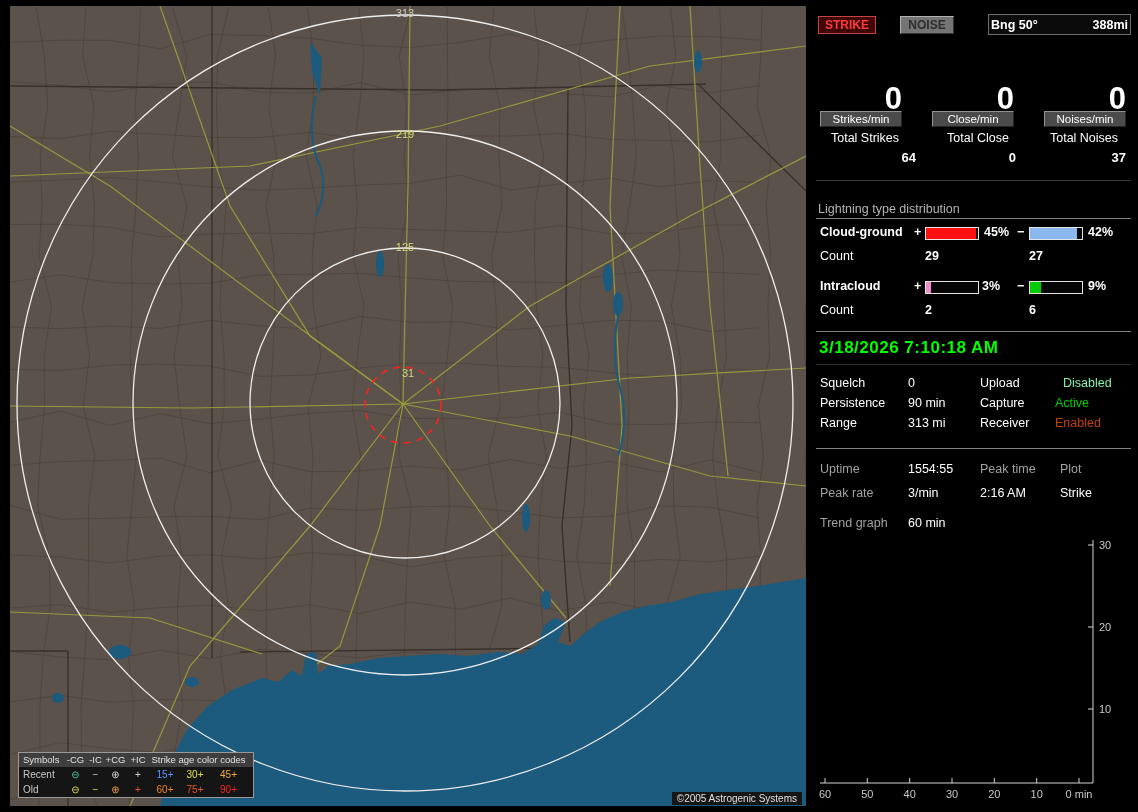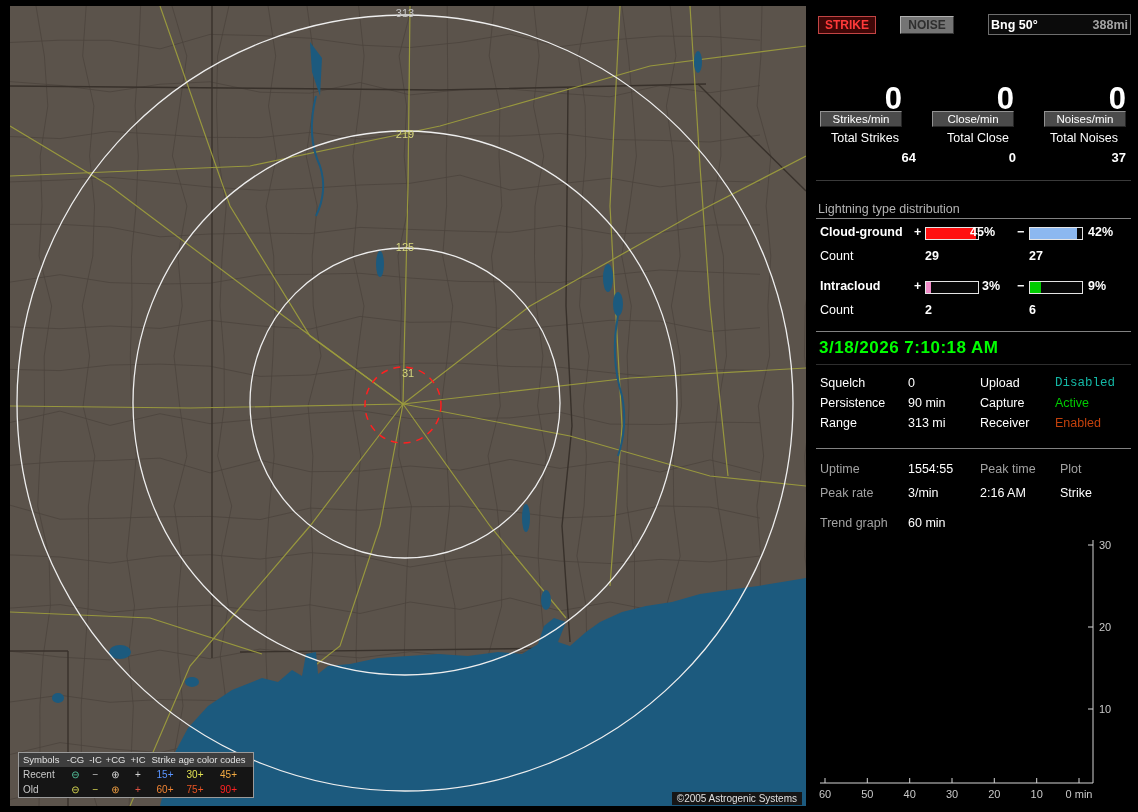--- a/index.html
+++ b/index.html
@@ -187,21 +187,21 @@
 
   <div id="copyright">©2005 Astrogenic Systems</div>
 </div>
 
 <div id="sidebar">
 
   <div class="abs btn" id="strike-btn">STRIKE</div>
   <div class="abs btn" id="noise-btn">NOISE</div>
   <div class="abs" id="bng-box">
     <span>Bng 50°</span>
-    <span style="color: #a3a3a3;">388mi</span>
+    <span style="color: #ffffff;">388mi</span>
   </div>
 
   <div class="abs rate-btn" style="left:12px">Strikes/min</div>
   <div class="abs rate-btn" style="left:124px">Close/min</div>
   <div class="abs rate-btn" style="left:236px">Noises/min</div>
 
   <div class="abs bigzero" style="left:12px">0</div>
   <div class="abs bigzero" style="left:124px">0</div>
   <div class="abs bigzero" style="left:236px">0</div>
 
@@ -216,21 +216,21 @@
   <div class="abs hr" style="top:180px;background:#3a3a3a"></div>
 
   <div class="abs row15" style="left:10px;top:202px;color:#b4b4b4">Lightning type distribution</div>
   <div class="abs hr" style="top:218px;background:#828282"></div>
 
   <div class="abs row15 bold" style="left:12px;top:225px">Cloud-ground</div>
   <div class="abs row15 bold" style="left:106px;top:225px">+</div>
   <span class="abs bar" style="left:117px;top:227px">
       <span class="fill" style="width: 96%; background: rgb(255, 16, 16);"></span>
     </span>
-  <div class="abs row15 bold" style="left:162px;top:225px">45%</div>
+  <div class="abs row15 bold" style="left:176px;top:225px">45%</div>
   <div class="abs row15 bold" style="left:209px;top:225px">−</div>
   <span class="abs bar" style="left:221px;top:227px">
       <span class="fill" style="width: 90%; background: rgb(140, 184, 240);"></span>
     </span>
   <div class="abs row15 bold" style="left:280px;top:225px">42%</div>
 
   <div class="abs row15" style="left:12px;top:249px">Count</div>
   <div class="abs row15 bold" style="left:117px;top:249px">29</div>
   <div class="abs row15 bold" style="left:221px;top:249px">27</div>
 
@@ -252,21 +252,21 @@
 
   <div class="abs hr" style="top:331px;background:#828282"></div>
 
   <div class="abs" id="datetime" style="color: rgb(0, 255, 0);">3/18/2026 7:10:18 AM</div>
 
   <div class="abs hr" style="top:364px;background:#2e2e2e"></div>
 
   <div class="abs row15" style="left:12px;top:376px">Squelch</div>
   <div class="abs row15" style="left:100px;top:376px">0</div>
   <div class="abs row15" style="left:172px;top:376px">Upload</div>
-  <div class="abs row15" style="left: 247px; top: 376px; color: #14b8a6; font-family: Liberation Mono, monospace;">Disabled</div>
+  <div class="abs row15" style="left: 255px; top: 376px; color: #86efac;">Disabled</div>
 
   <div class="abs row15" style="left:12px;top:396px">Persistence</div>
   <div class="abs row15" style="left:100px;top:396px">90 min</div>
   <div class="abs row15" style="left:172px;top:396px">Capture</div>
   <div class="abs row15" style="left: 247px; top: 396px; color: rgb(0, 204, 0);">Active</div>
 
   <div class="abs row15" style="left:12px;top:416px">Range</div>
   <div class="abs row15" style="left:100px;top:416px">313 mi</div>
   <div class="abs row15" style="left:172px;top:416px">Receiver</div>
   <div class="abs row15" style="left: 247px; top: 416px; color: #c2410c;">Enabled</div>

